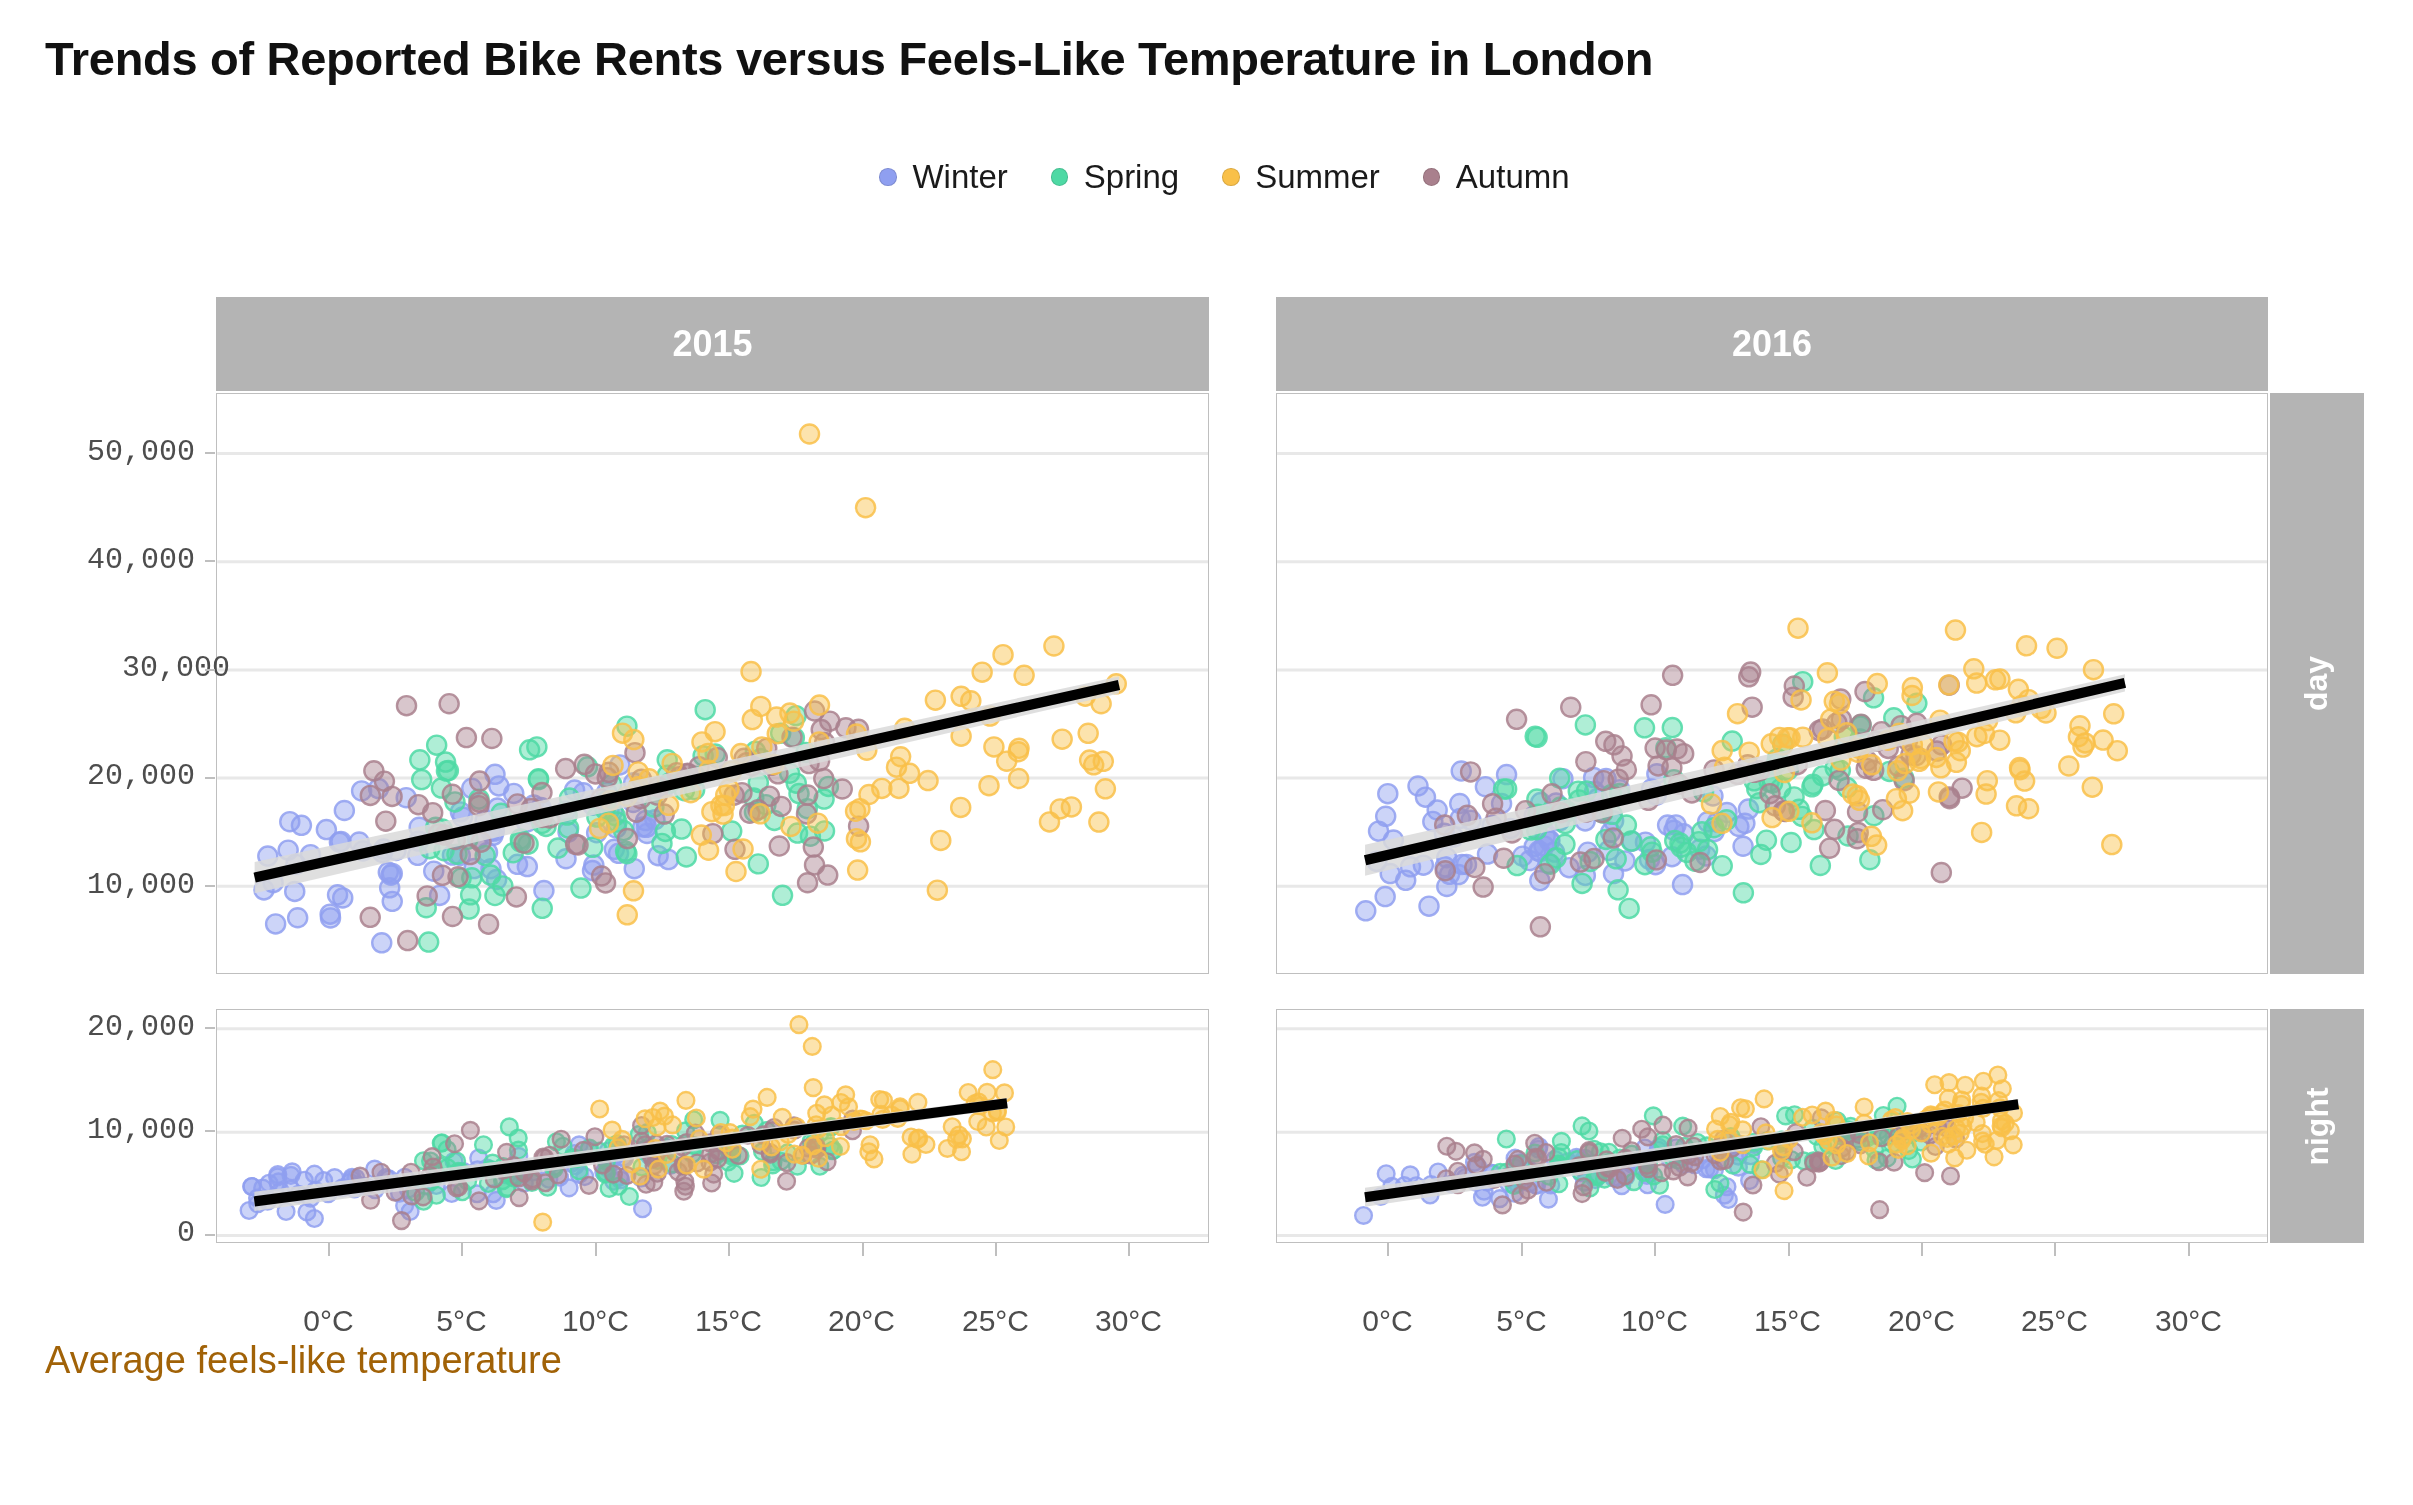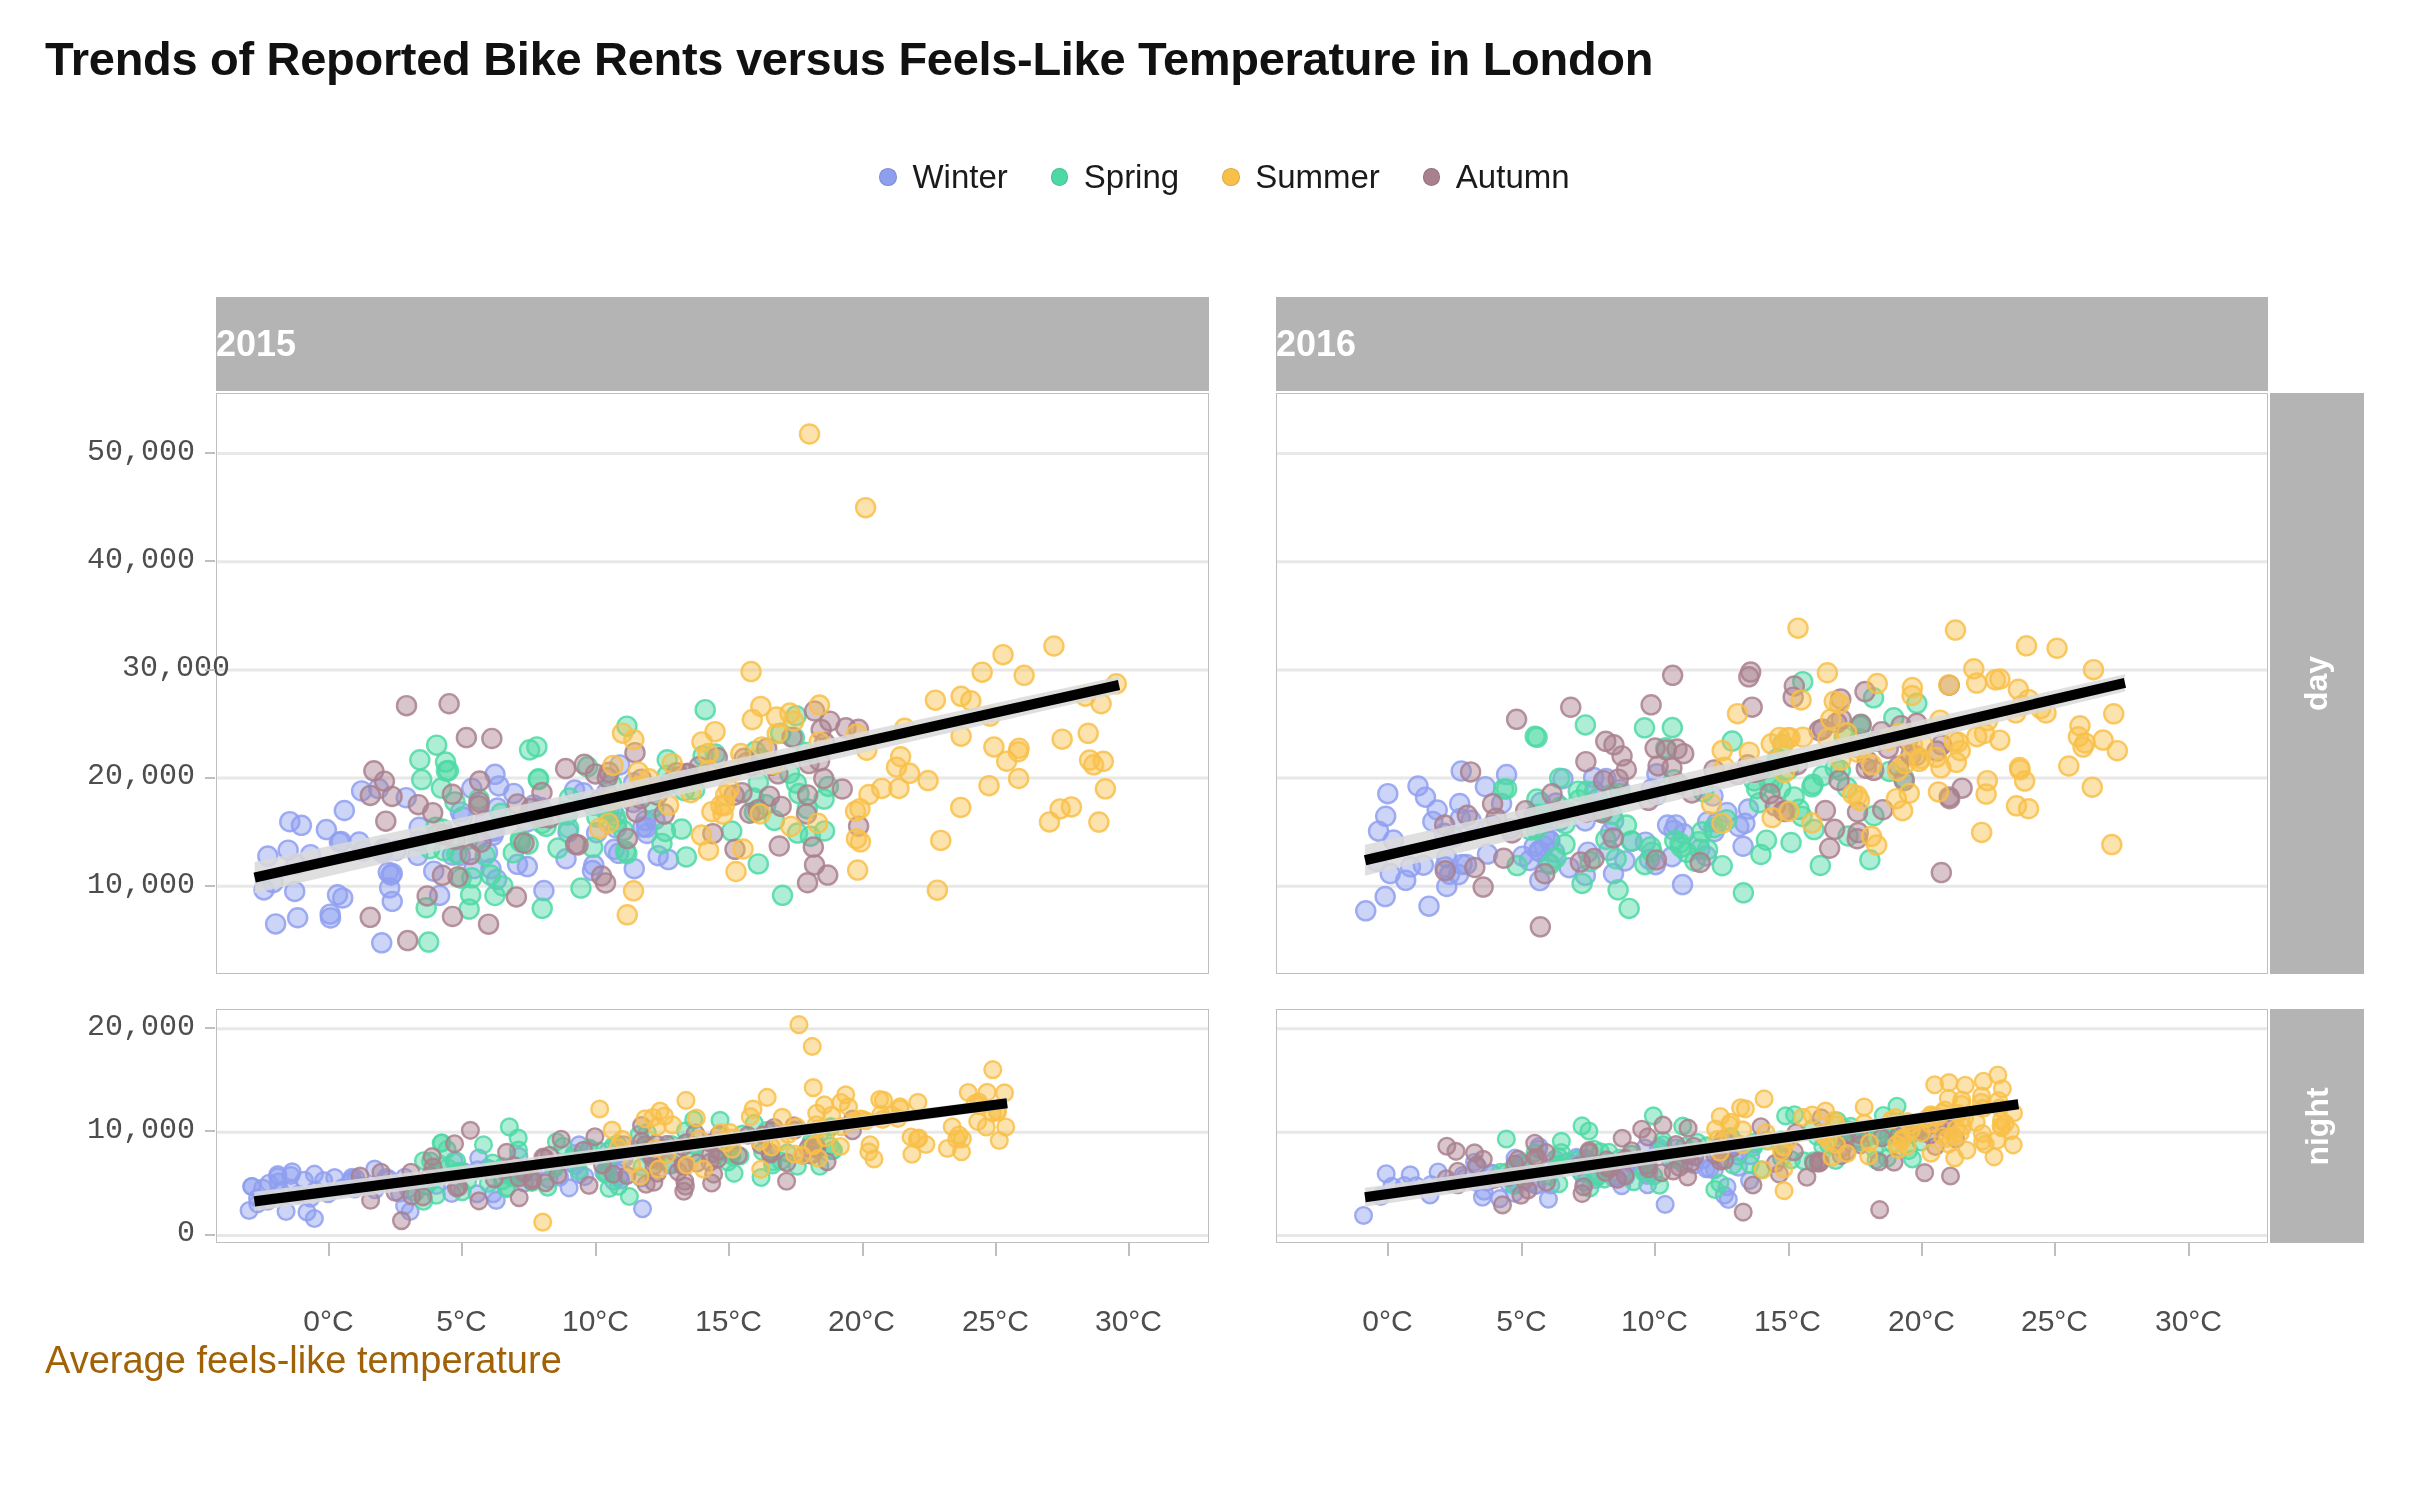--- a/index.html
+++ b/index.html
@@ -21,21 +21,21 @@
     width:15.5px;height:15.5px;border-radius:50%;margin-right:15.5px;
     border:1.2px solid rgba(0,0,0,0.12);
   }
   .legend-label{font-size:33px;color:#1a1a1a;}
 
   
   #plot-area{position:absolute;left:0;top:0;width:2413px;height:1505px;}
 
   .col-strip{
     position:absolute;background:#b4b4b4;
-    display:flex;align-items:center;
+    display:flex;align-items:center;justify-content:center;
   }
   .col-strip-label{
     color:#ffffff;font-size:36px;font-weight:bold;
   }
   .row-strip{
     position:absolute;background:#b4b4b4;
     display:flex;align-items:center;justify-content:center;
   }
   .row-strip-label{
     color:#ffffff;font-size:32px;font-weight:bold;

